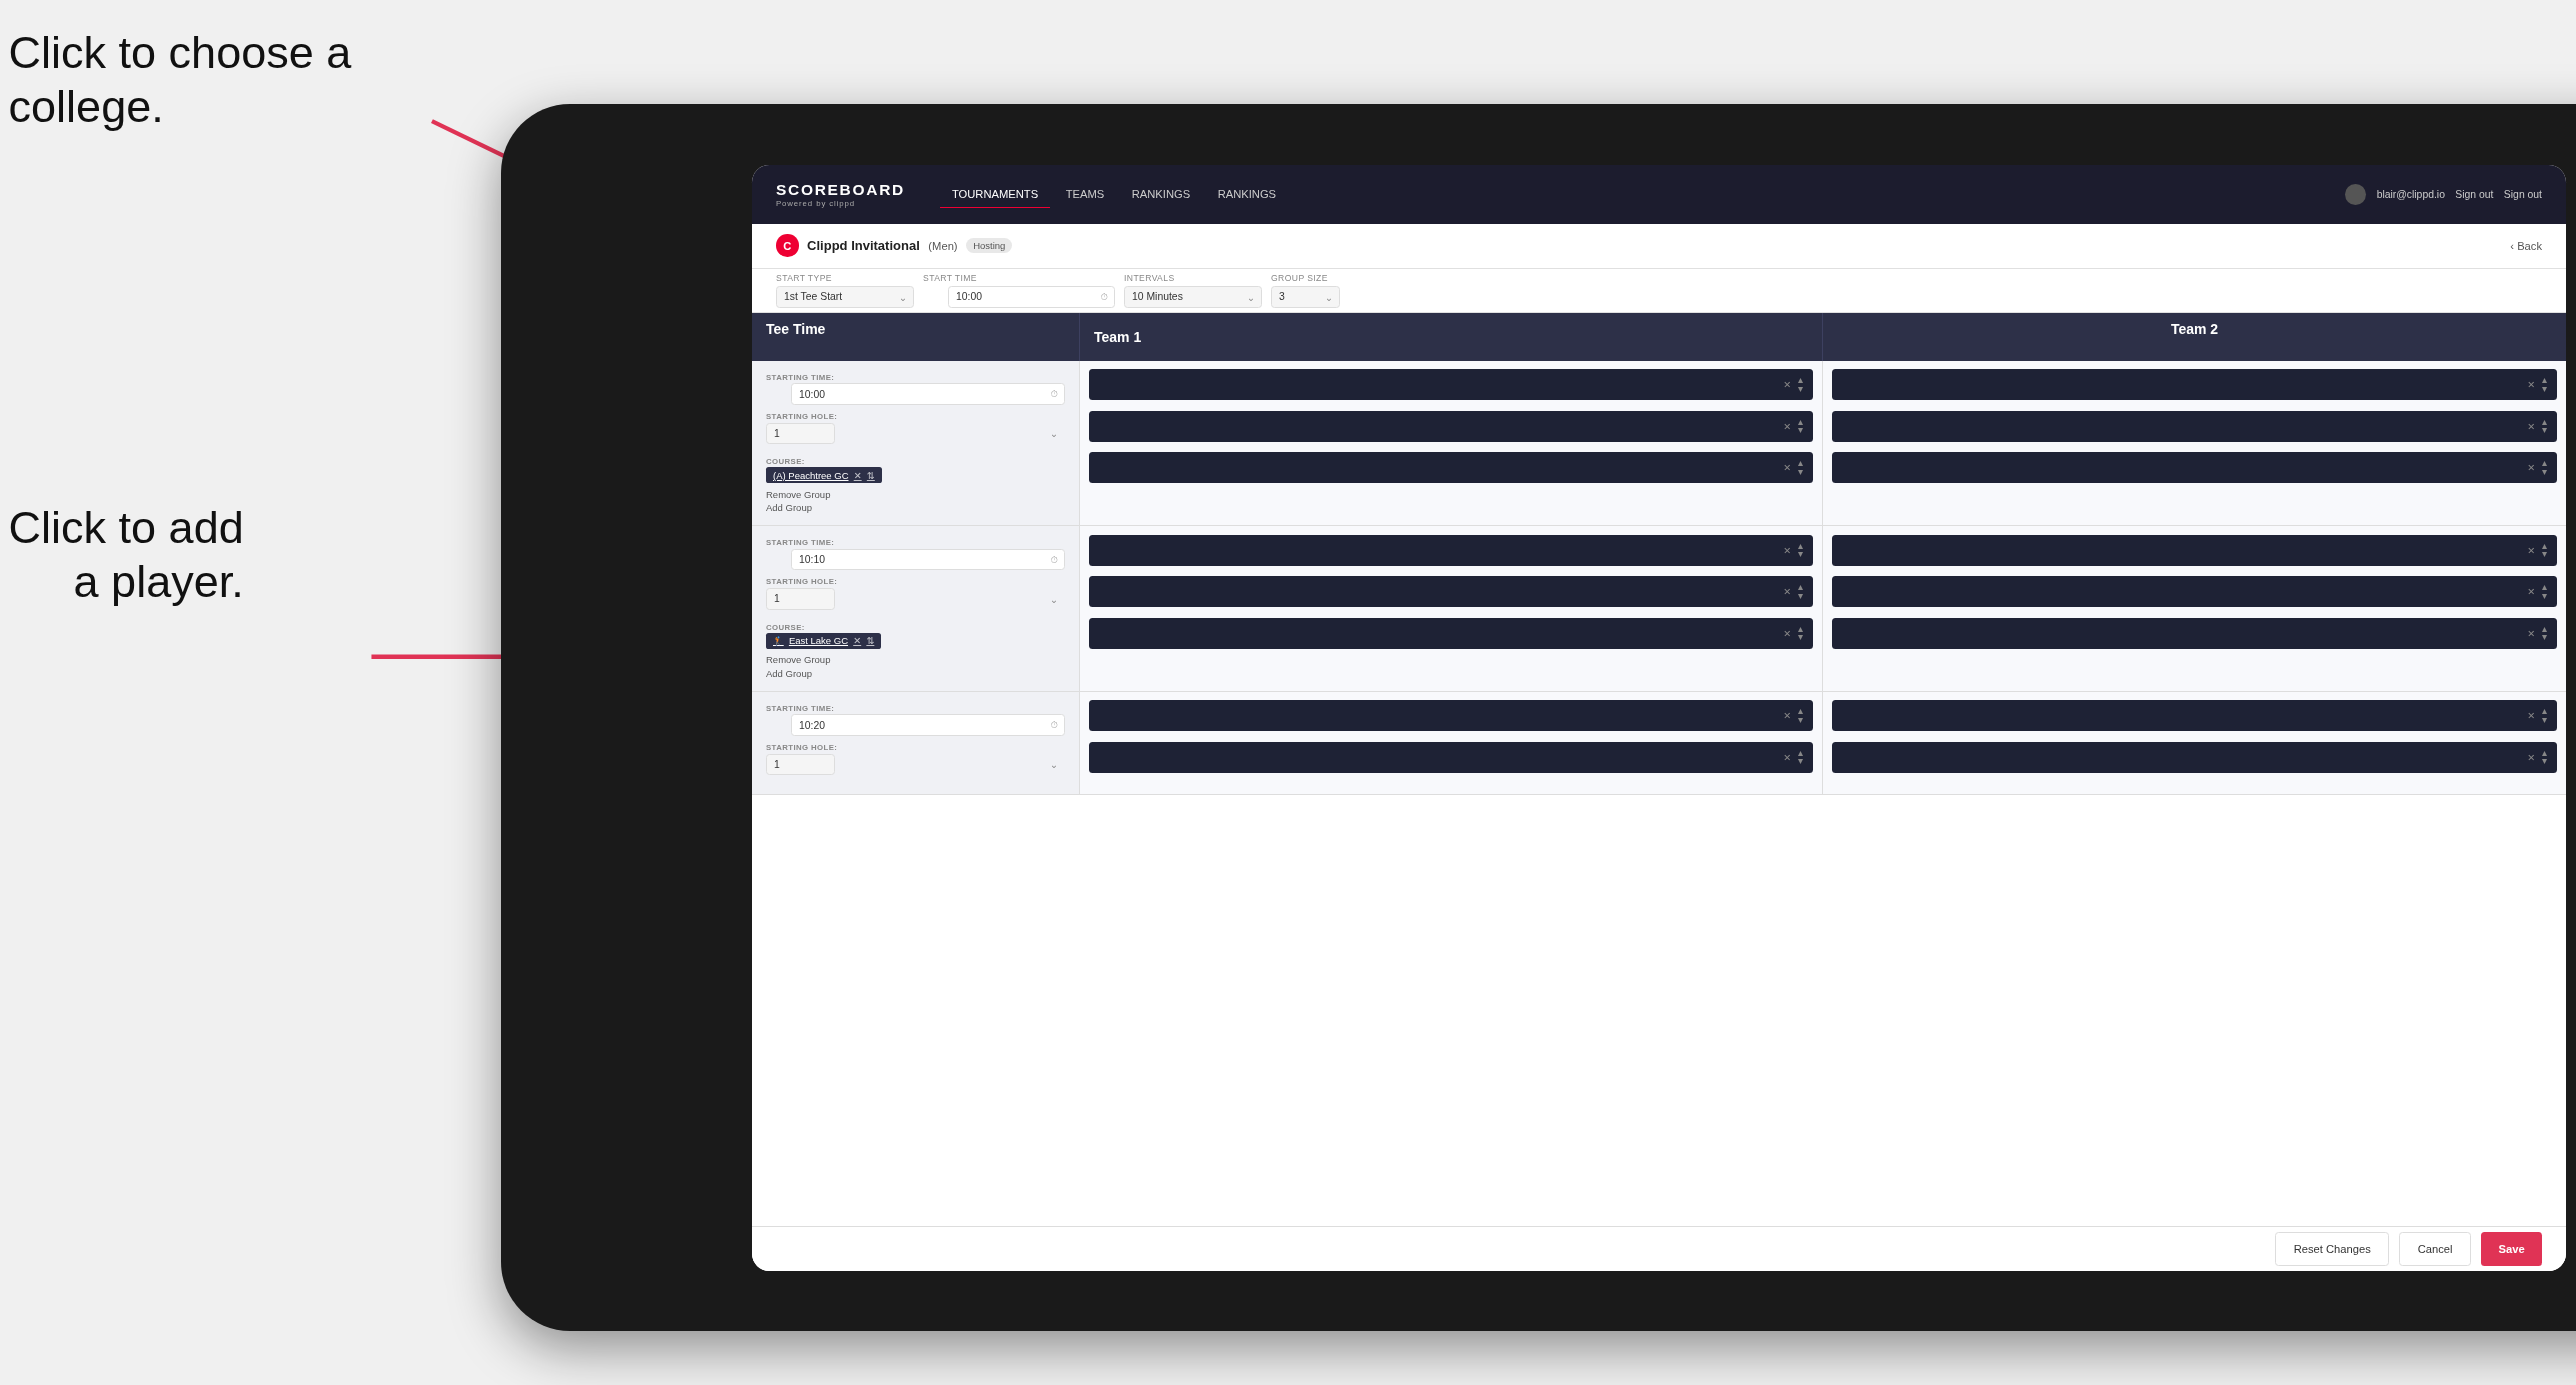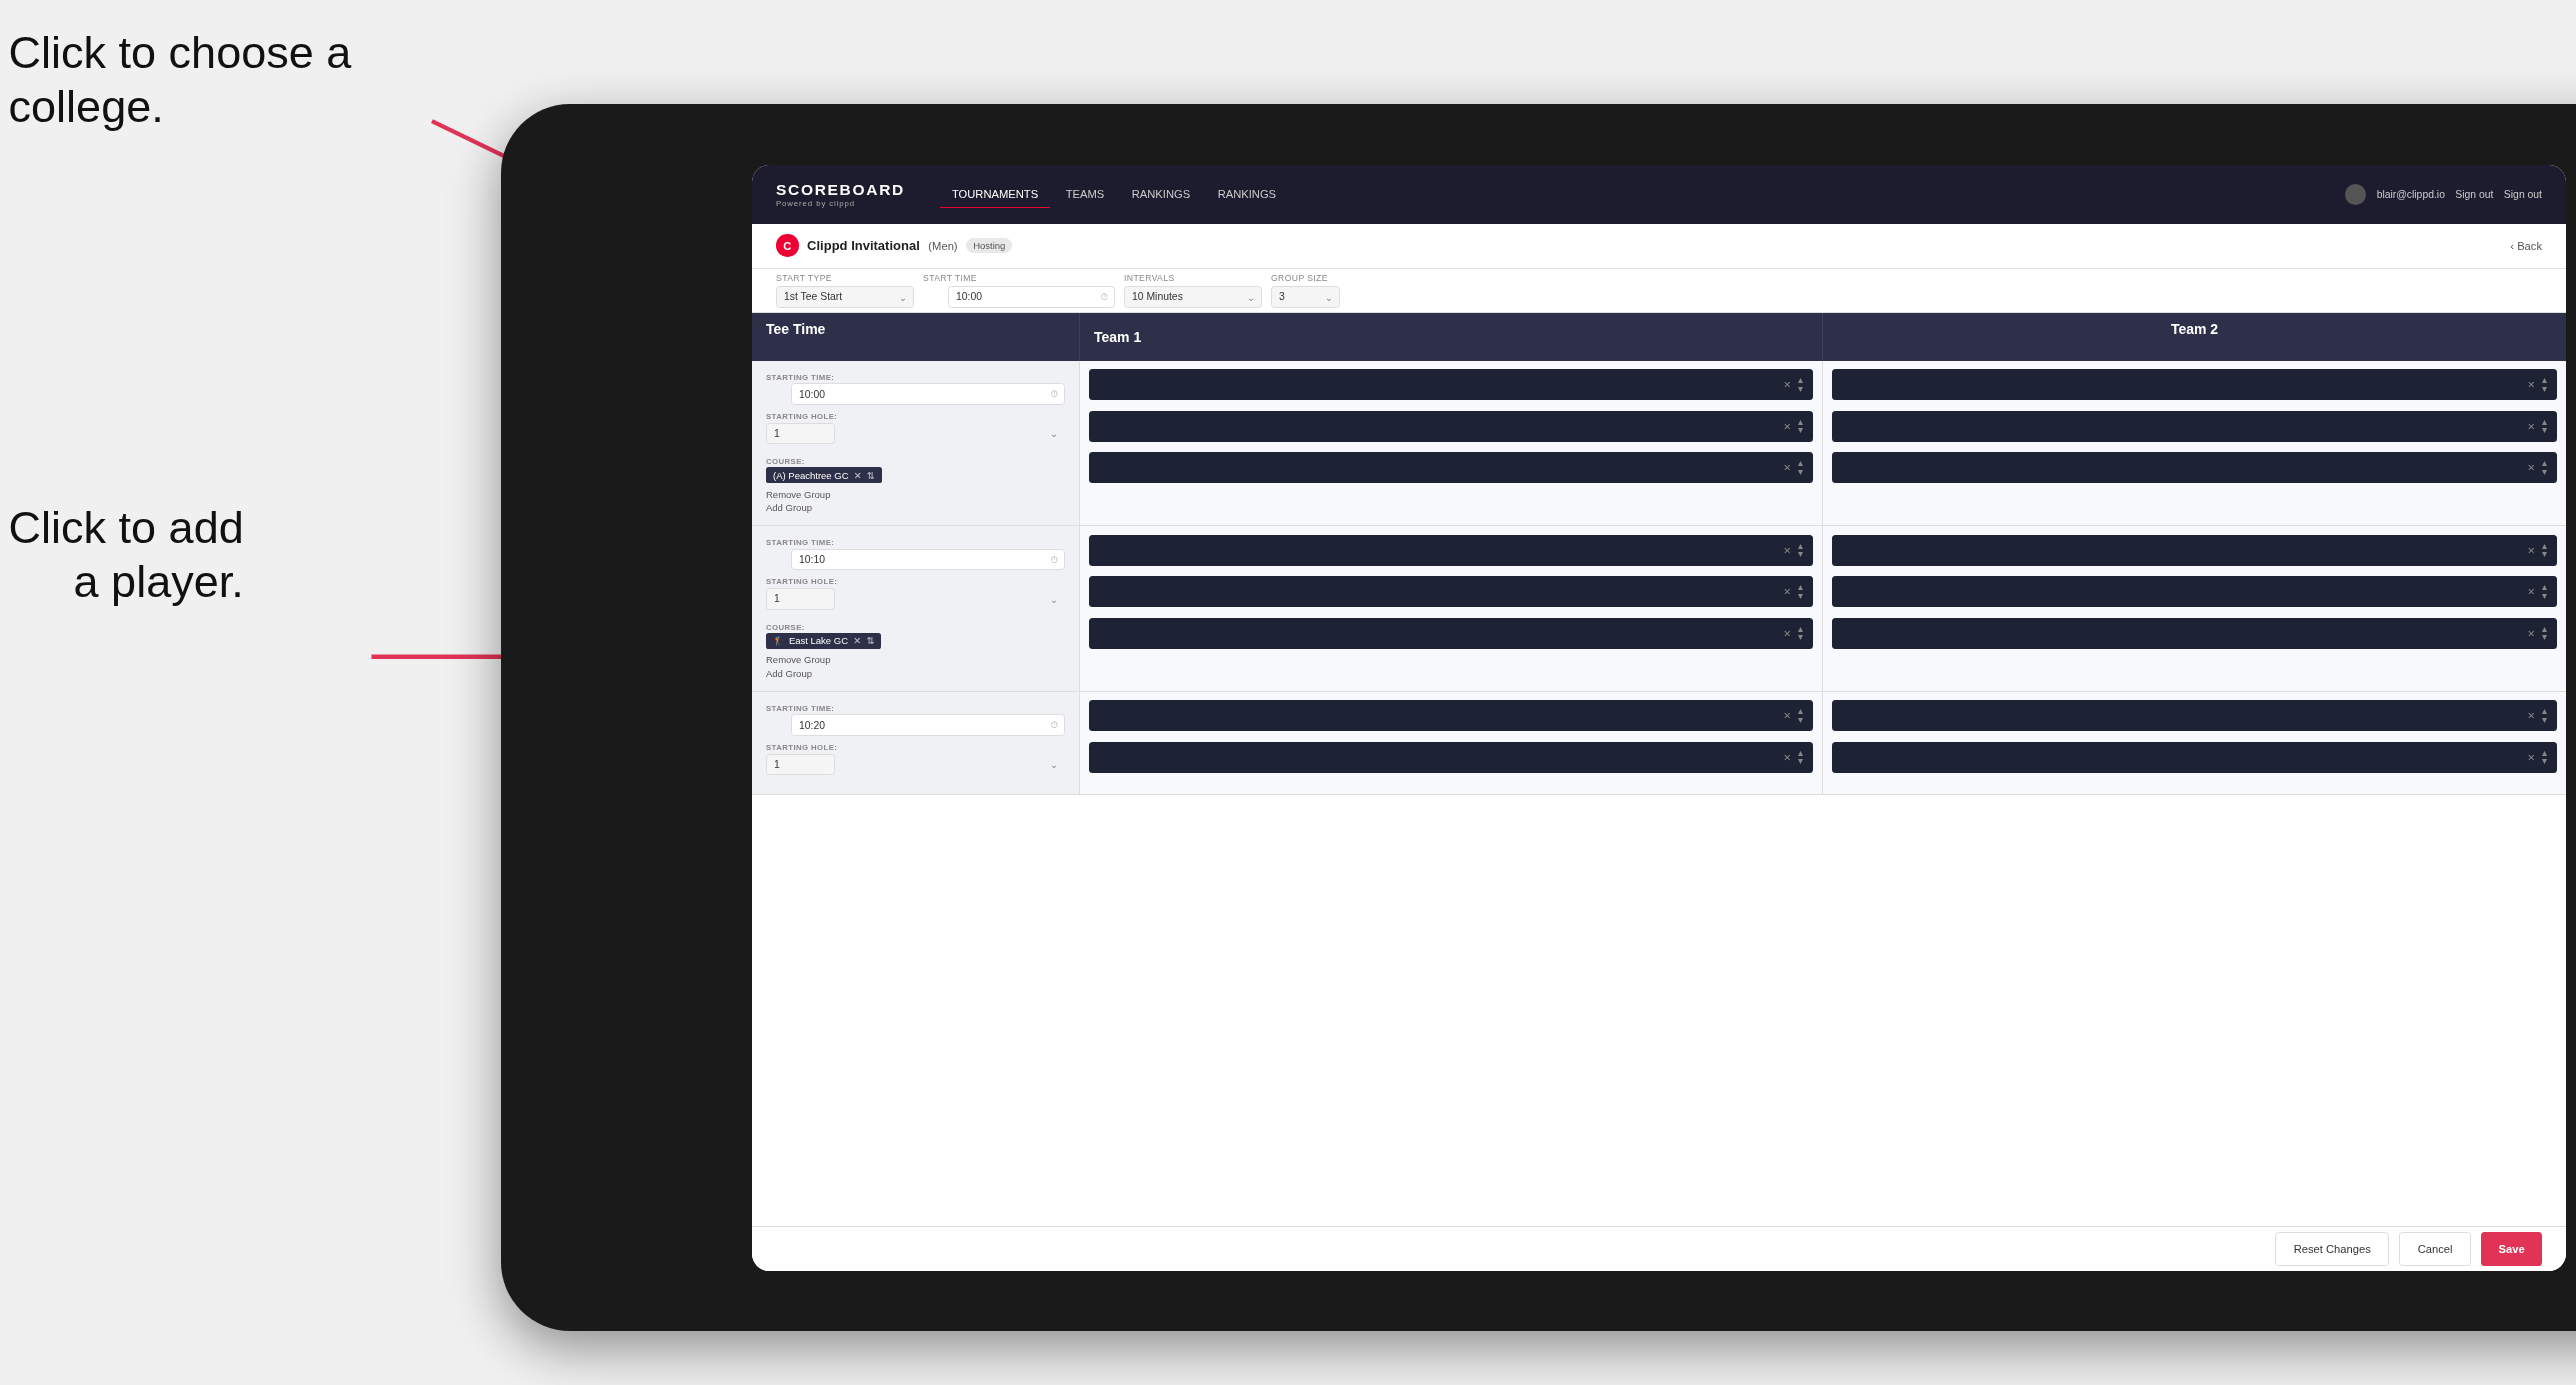--- a/index.html
+++ b/index.html
@@ -272,20 +272,21 @@
     }
     .course-tag {
       background: #2d3048;
       color: #fff;
       font-size: 9.5px;
       padding: 2.6px 7px;
       border-radius: 2.6px;
       display: flex;
       align-items: center;
       gap: 5.2px;
+      text-decoration: underline;
     }
     .course-tag-x {
       cursor: pointer;
       opacity: 0.7;
     }
 
     .action-links {
       display: flex;
       flex-direction: column;
       gap: 2.6px;

